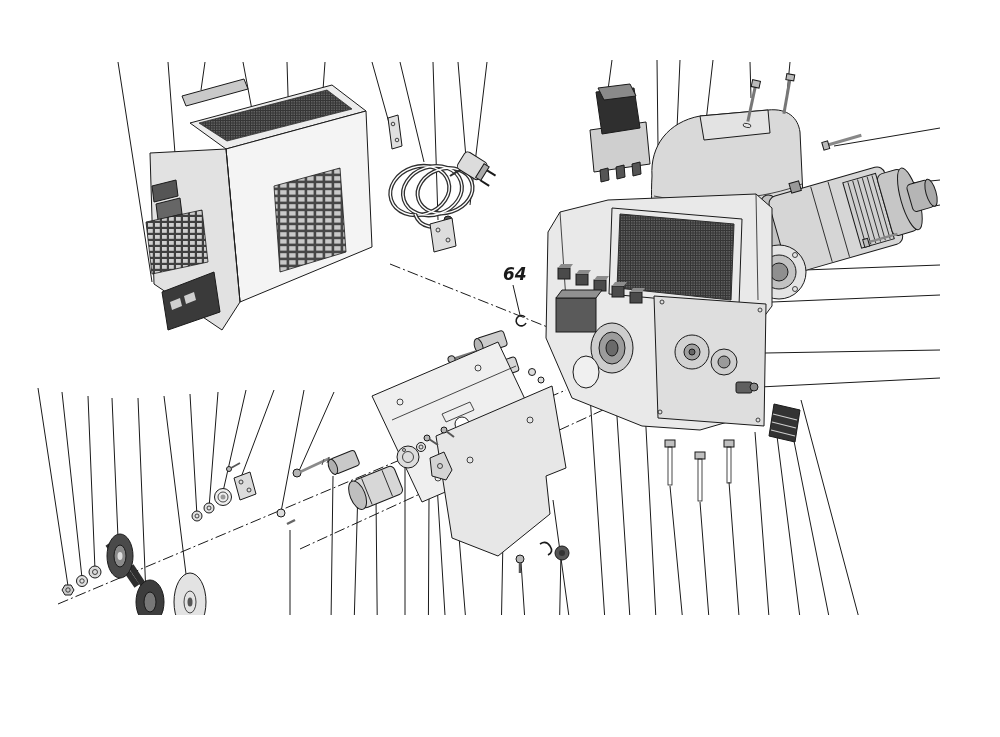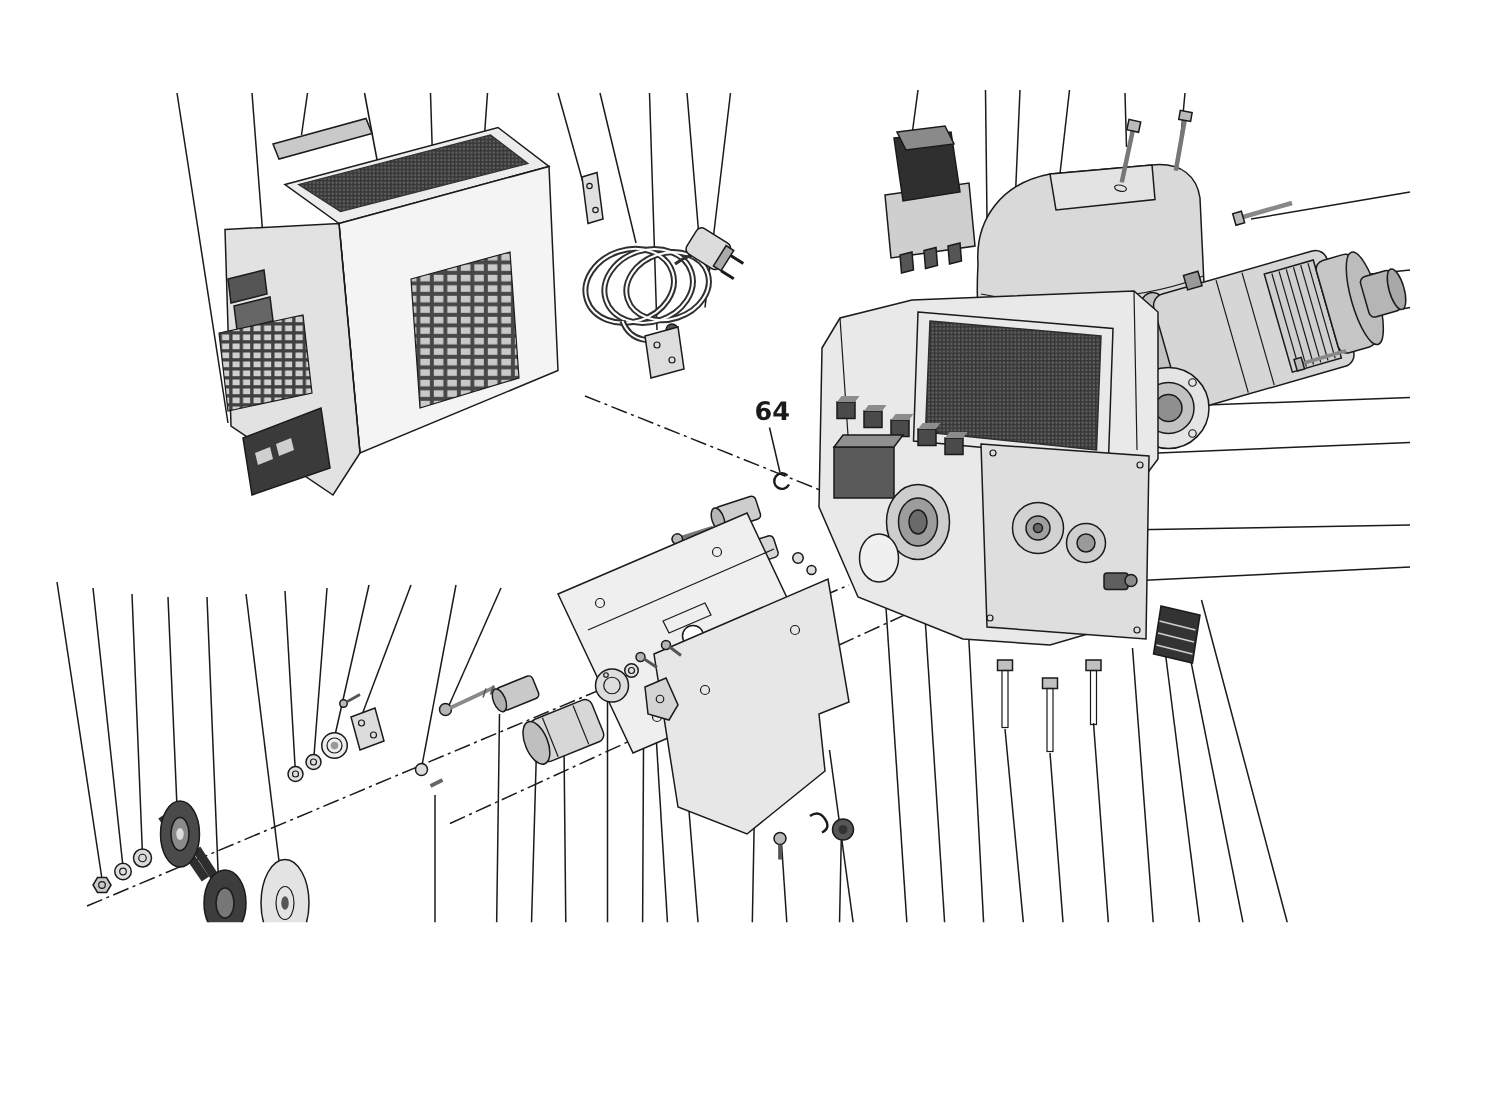--- a/index.html
+++ b/index.html
@@ -2,21 +2,21 @@
 <html style="--ink: #1a1a1a; --paper: #ffffff; --panel-light: #efefef; --panel-mid: #d8d8d8; --panel-dark: #bdbdbd; --dark-part: #3c3c3c; --belt: #2e2e2e;"><head>
 <meta charset="utf-8">
 <style>
   :root{
     --ink:#1a1a1a; --paper:#ffffff;
     --panel-light:#efefef; --panel-mid:#d8d8d8; --panel-dark:#bdbdbd;
     --dark-part:#3c3c3c; --belt:#2e2e2e;
   }
   html,body{margin:0;padding:0;background:var(--paper);}
   .stage{position:relative;width:1000px;height:615px;background:var(--paper);overflow:hidden;
-         font-family:"DejaVu Sans",sans-serif;}
+         font-family:"DejaVu Sans",sans-serif;font-style:italic;}
   svg{display:block;}
   .ln{stroke:var(--ink);stroke-width:1;fill:none;}
   .axis{stroke:var(--ink);stroke-width:1;fill:none;stroke-dasharray:11 3 2 3;}
   .o{stroke:var(--ink);stroke-width:1;}
   .thin{stroke:var(--ink);stroke-width:.8;fill:none;}
   text.callout{font-family:"DejaVu Sans",sans-serif;font-weight:700;font-size:17px;fill:var(--ink);}
 </style>
 </head>
 <body>
 

